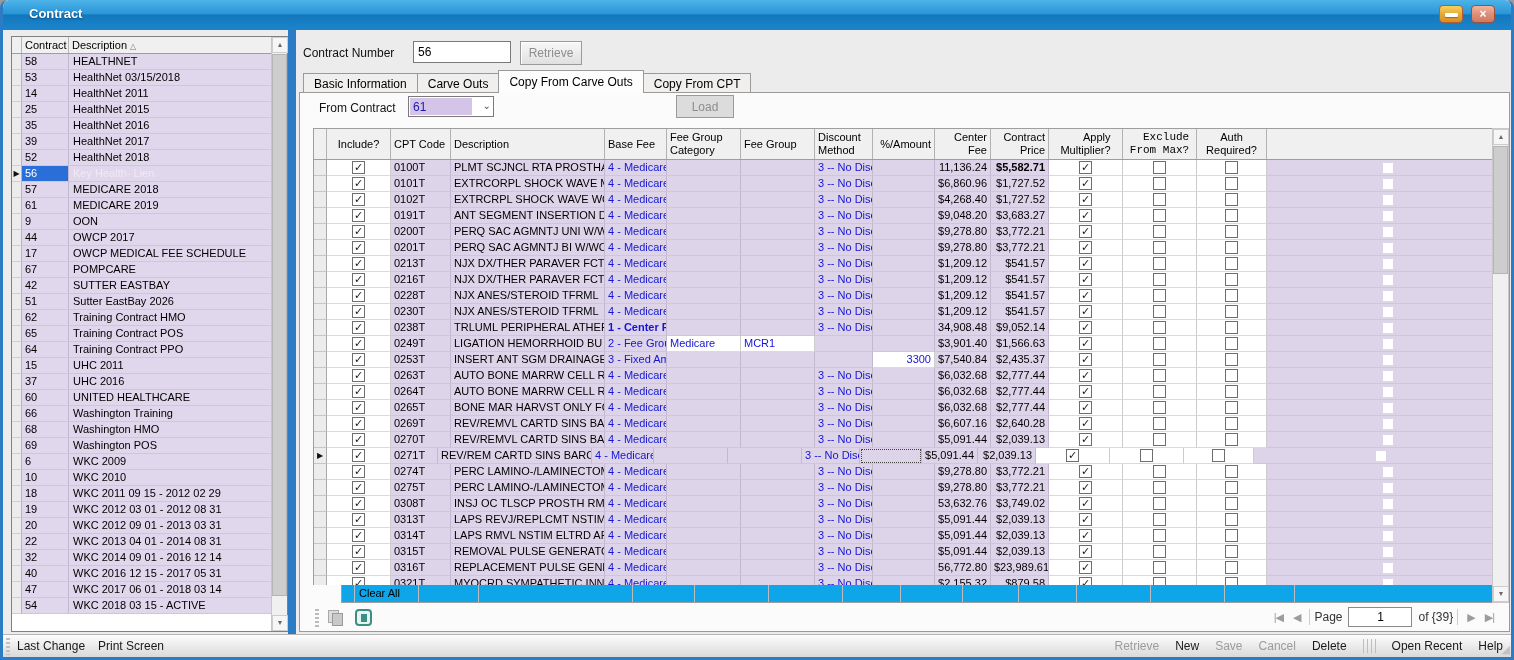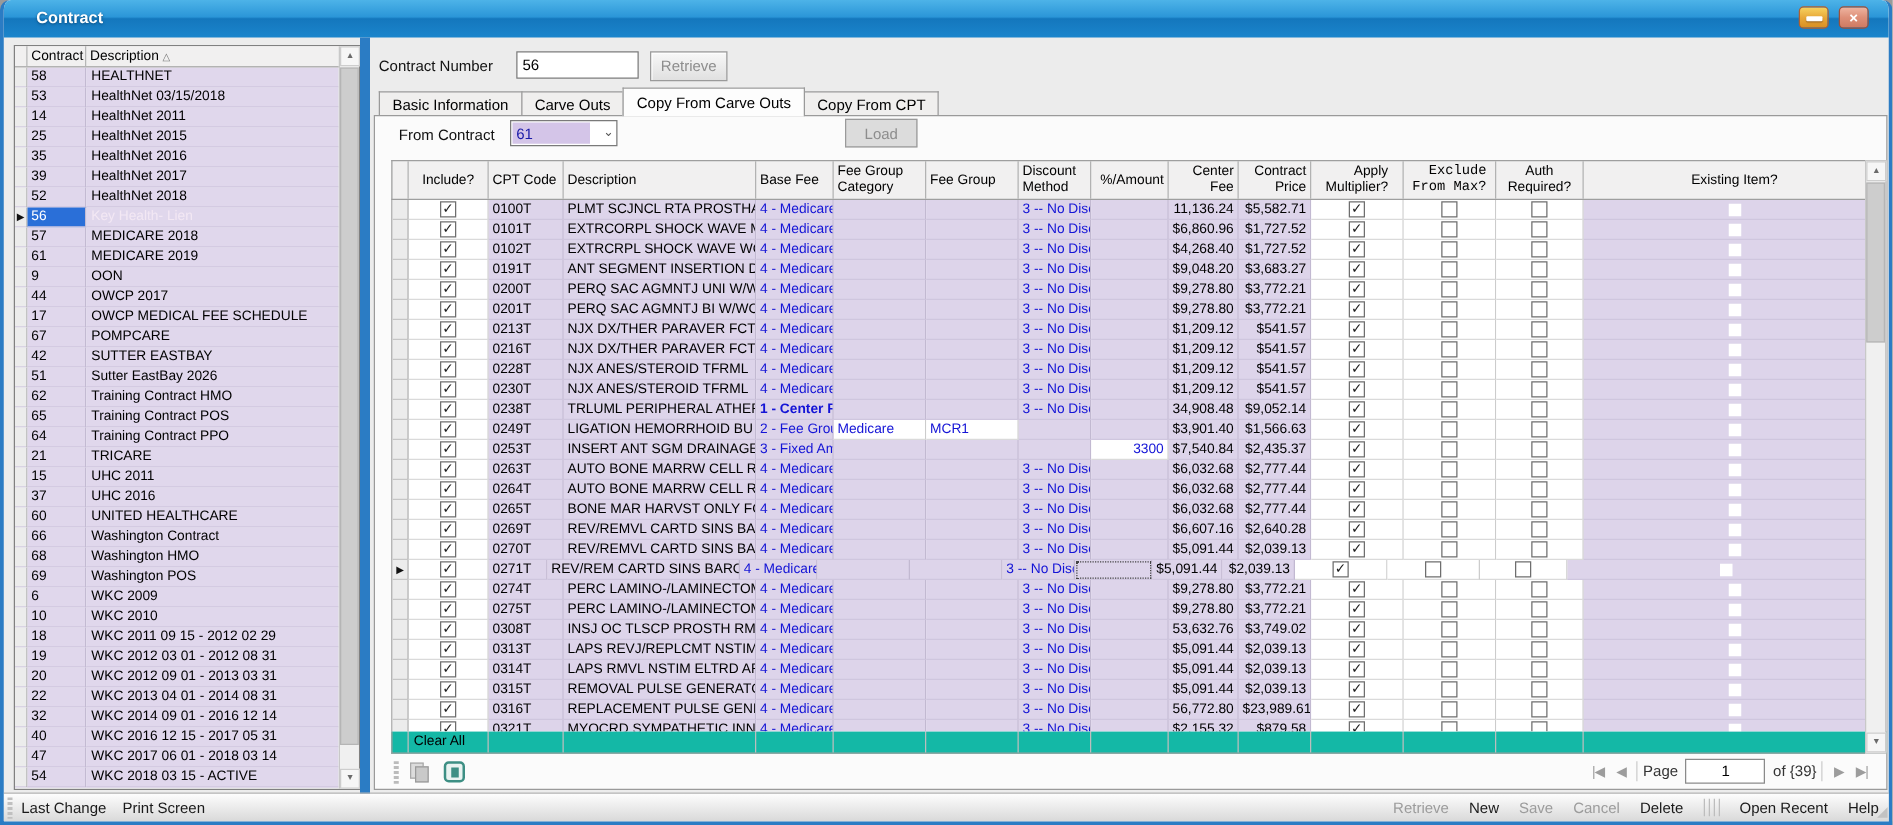--- a/index.html
+++ b/index.html
@@ -58,21 +58,21 @@
   .grow { display:flex; height:16px; font-size:11px; }
   .gc { border-right:1px solid #c2b9d1; border-bottom:1px solid #cfc6de; padding:1px 3px; overflow:hidden; white-space:nowrap; background:#ddd4ea; }
   .gc.selcol { background:#ececec; border-right:1px solid #a8a8a8; border-bottom:1px solid #c6c6c6; padding:0; text-align:center; font-size:8px; line-height:15px; color:#111; }
   .gc.white { background:#fff; border-right:1px solid #cccccc; border-bottom:1px solid #dadada; }
   .gc.bluetxt { color:#1414d6; }
   .gc.rnum { text-align:right; }
   .gc.center { display:flex; justify-content:center; align-items:center; padding:0; }
   .gc.focuscell { outline:1px dotted #444; outline-offset:-2px; }
   .cb { width:13px; height:13px; background:#fff; border:1px solid #6e6e6e; font-size:11px; line-height:11px; text-align:center; color:#1a1a1a; cursor:pointer; }
   .minibox { width:10px; height:10px; background:#fff; }
-  #grid-footer { display:flex; height:18px; background:#14b8a6; border:1px solid #9e9e9e; border-top:none; font-size:11px; }
+  #grid-footer { display:flex; height:18px; background:#0ea5e9; border:1px solid #9e9e9e; border-top:none; font-size:11px;margin-left:28px; }
   #grid-footer .fc { border-right:1px solid #bdbdbd; padding:2px 4px; white-space:nowrap; overflow:hidden; }
   #grid-vscroll { position:absolute; right:0; top:0; width:17px; height:475px; background:#f0f0f0; border:1px solid #c8c8c8; }
   
   #gridbar { position:absolute; left:312px; top:606px; height:24px; display:flex; align-items:center; }
   #gridbar .grip { width:4px; height:18px; margin-right:6px; background-image:repeating-linear-gradient(#bbb 0 2px, transparent 2px 4px); }
   .tool-icon { width:22px; height:20px; margin-right:6px; position:relative; cursor:pointer; }
   #icon-copy .s1 { position:absolute; left:3px; top:2px; width:11px; height:13px; background:#dcdcdc; border:1px solid #a9a9a9; }
   #icon-copy .s2 { position:absolute; left:7px; top:5px; width:11px; height:13px; background:#c9c9c9; border:1px solid #9a9a9a; }
   #icon-save .disk { position:absolute; left:2px; top:1px; width:17px; height:17px; border:2px solid #3d8f84; border-radius:4px; background:#e9f3f1; }
   #icon-save .slot { position:absolute; left:8px; top:6px; width:6px; height:8px; background:#3d8f84; }
@@ -201,42 +201,37 @@
           <div class="num">65</div>
           <div class="desc">Training Contract POS</div>
         </div>
         <div class="lrow">
           <div class="sel"></div>
           <div class="num">64</div>
           <div class="desc">Training Contract PPO</div>
         </div>
         <div class="lrow">
           <div class="sel"></div>
-          <div class="num">21</div>
-          <div class="desc">TRICARE</div>
-        </div>
-        <div class="lrow">
-          <div class="sel"></div>
           <div class="num">15</div>
           <div class="desc">UHC 2011</div>
         </div>
         <div class="lrow">
           <div class="sel"></div>
           <div class="num">37</div>
           <div class="desc">UHC 2016</div>
         </div>
         <div class="lrow">
           <div class="sel"></div>
           <div class="num">60</div>
           <div class="desc">UNITED HEALTHCARE</div>
         </div>
         <div class="lrow">
           <div class="sel"></div>
           <div class="num">66</div>
-          <div class="desc">Washington Contract</div>
+          <div class="desc">Washington Training</div>
         </div>
         <div class="lrow">
           <div class="sel"></div>
           <div class="num">68</div>
           <div class="desc">Washington HMO</div>
         </div>
         <div class="lrow">
           <div class="sel"></div>
           <div class="num">69</div>
           <div class="desc">Washington POS</div>
@@ -337,37 +332,36 @@
         <div class="gh" style="text-align: right; width: 56px; align-items: flex-end;">Center
 Fee</div>
         <div class="gh" style="text-align: right; width: 58px; align-items: flex-end;">Contract
 Price</div>
         <div class="gh" style="text-align: right; width: 74px; align-items: center;">Apply
 Multiplier?</div>
         <div class="gh" style="text-align: right; width: 74px; align-items: center; font-family: Liberation Mono, monospace;">Exclude
 From Max?</div>
         <div class="gh" style="text-align: center; width: 70px; align-items: center;">Auth
 Required?</div>
-        <div class="gh" style="text-align: center; flex: 1 1 0%; align-items: center;">Existing Item?</div>
       </div>
     <div id="grid-body">
         <div class="grow">
           <div class="gc selcol" style="width: 13px;"></div>
           <div class="gc white center" style="width: 64px;">
             <div class="cb checked">✓</div>
           </div>
           <div class="gc " style="width: 60px;">0100T</div>
           <div class="gc " style="width: 154px;">PLMT SCJNCL RTA PROSTHA</div>
           <div class="gc bluetxt" style="width: 62px;">4 -  Medicare</div>
           <div class="gc bluetxt" style="width: 74px;"></div>
           <div class="gc bluetxt" style="width: 74px;"></div>
           <div class="gc bluetxt" style="width: 58px;">3 -- No Disco</div>
           <div class="gc bluetxt rnum" style="width: 62px;"></div>
           <div class="gc rnum" style="width: 56px;">11,136.24</div>
-          <div class="gc rnum" style="width: 58px;">$5,582.71</div>
+          <div class="gc rnum" style="width: 58px; font-weight: bold;">$5,582.71</div>
           <div class="gc white center" style="width: 74px;">
             <div class="cb checked">✓</div>
           </div>
           <div class="gc white center" style="width: 74px;">
             <div class="cb"></div>
           </div>
           <div class="gc white center" style="width: 70px;">
             <div class="cb"></div>
           </div>
           <div class="gc center" style="flex: 1 1 0%;">

